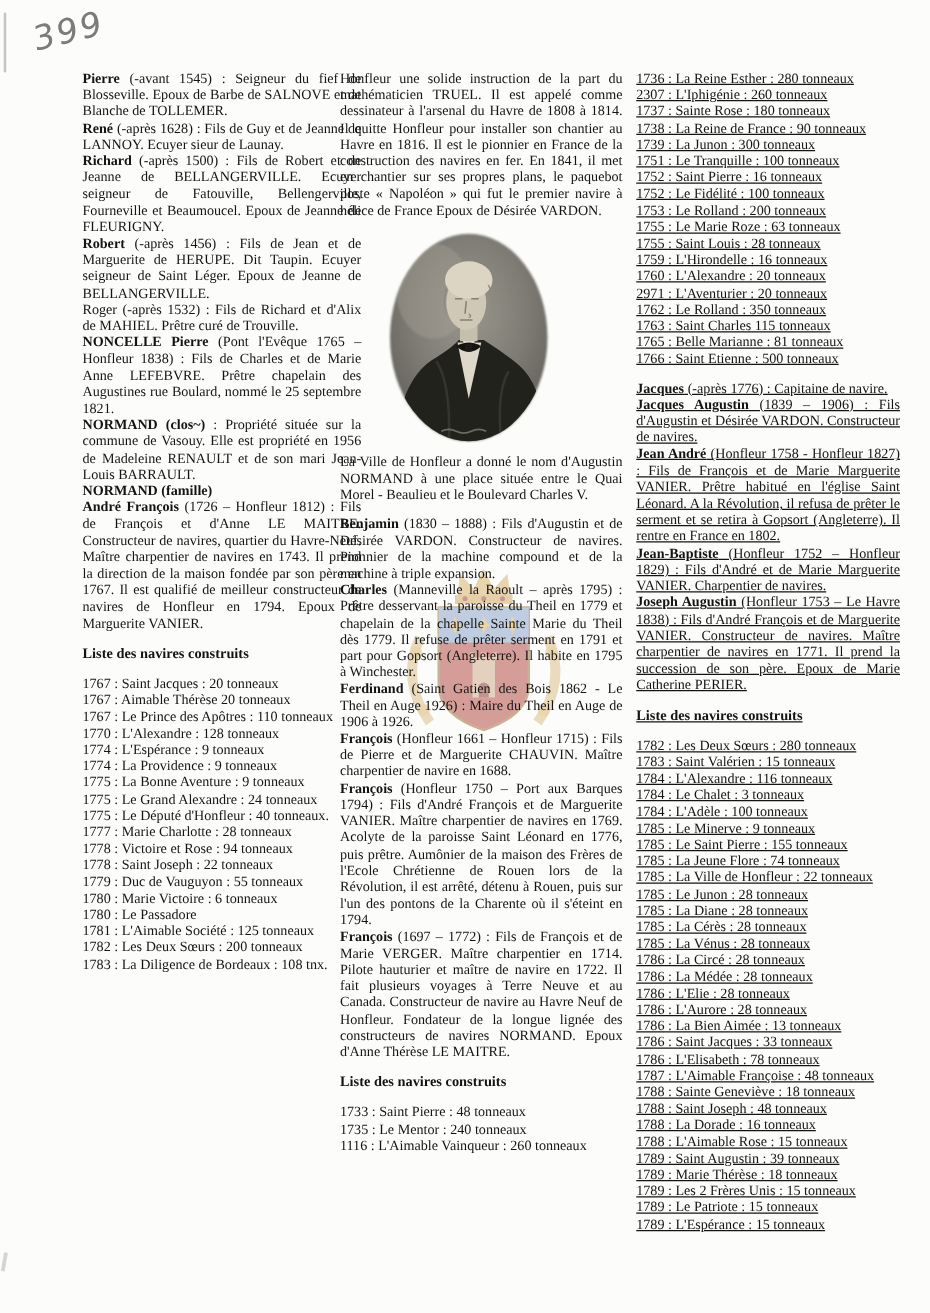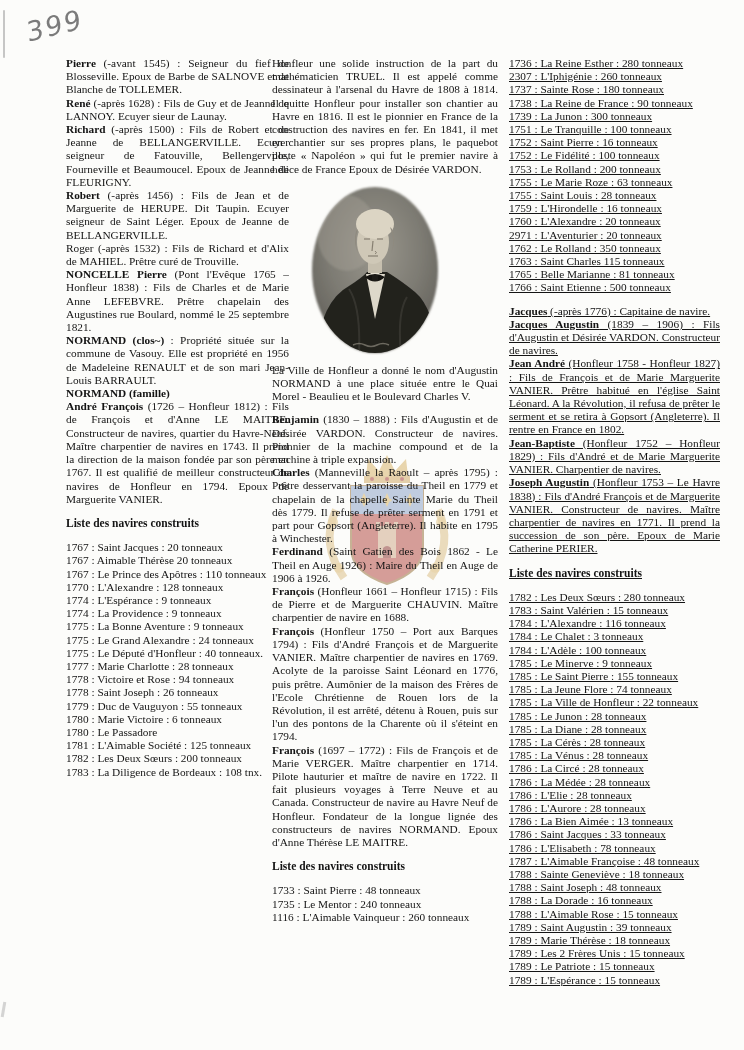--- a/index.html
+++ b/index.html
@@ -139,21 +139,21 @@
         <div>1767 : Aimable Thérèse 20 tonneaux</div>
         <div>1767 : Le Prince des Apôtres : 110 tonneaux</div>
         <div>1770 : L'Alexandre : 128 tonneaux</div>
         <div>1774 : L'Espérance : 9 tonneaux</div>
         <div>1774 : La Providence : 9 tonneaux</div>
         <div>1775 : La Bonne Aventure : 9 tonneaux</div>
         <div>1775 : Le Grand Alexandre : 24 tonneaux</div>
         <div>1775 : Le Député d'Honfleur : 40 tonneaux.</div>
         <div>1777 : Marie Charlotte : 28 tonneaux</div>
         <div>1778 : Victoire et Rose : 94 tonneaux</div>
-        <div>1778 : Saint Joseph : 26 tonneaux</div>
+        <div>1778 : Saint Joseph : 22 tonneaux</div>
         <div>1779 : Duc de Vauguyon : 55 tonneaux</div>
         <div>1780 : Marie Victoire : 6 tonneaux</div>
         <div>1780 : Le Passadore</div>
         <div>1781 : L'Aimable Société : 125 tonneaux</div>
         <div>1782 : Les Deux Sœurs : 200 tonneaux</div>
         <div>1783 : La Diligence de Bordeaux : 108 tnx.</div>
       </div>
 
   </div>
 

